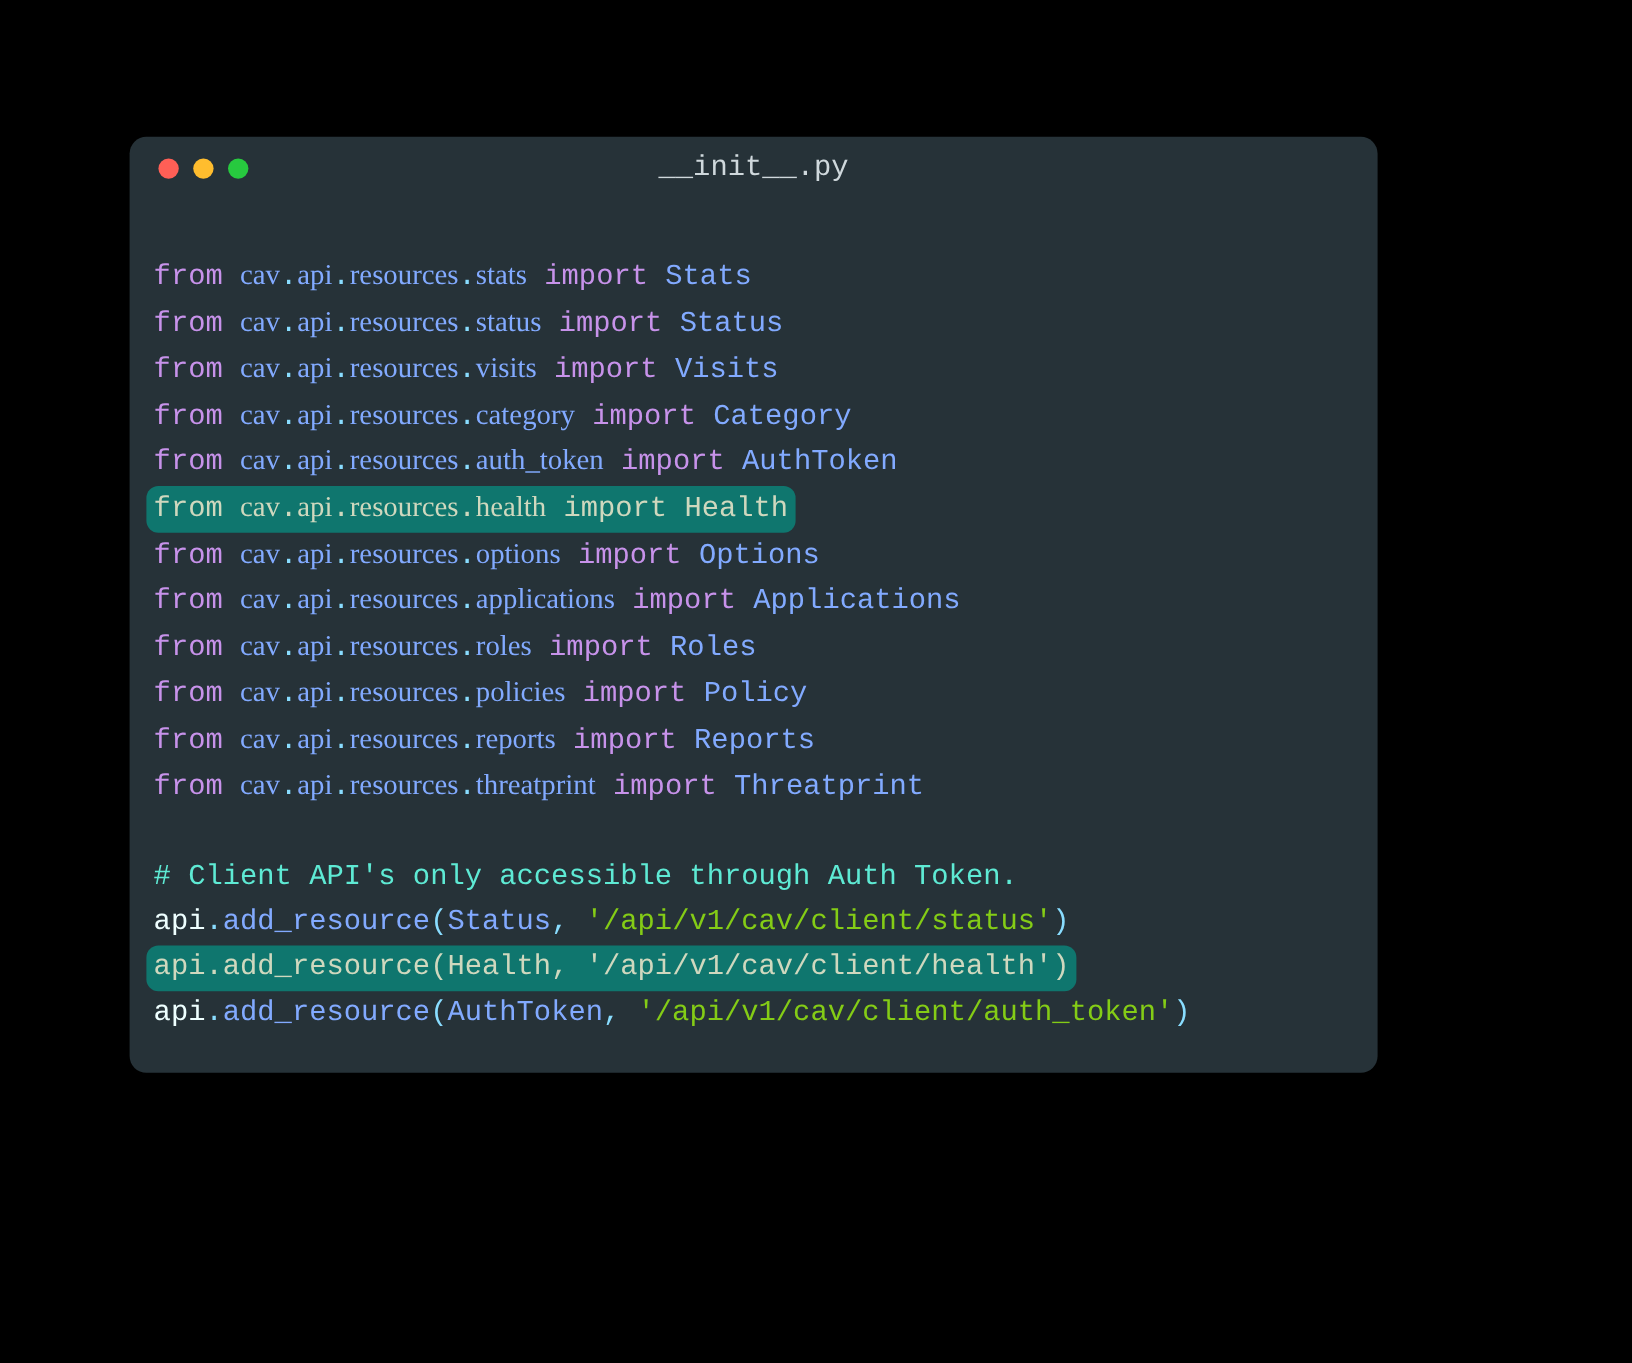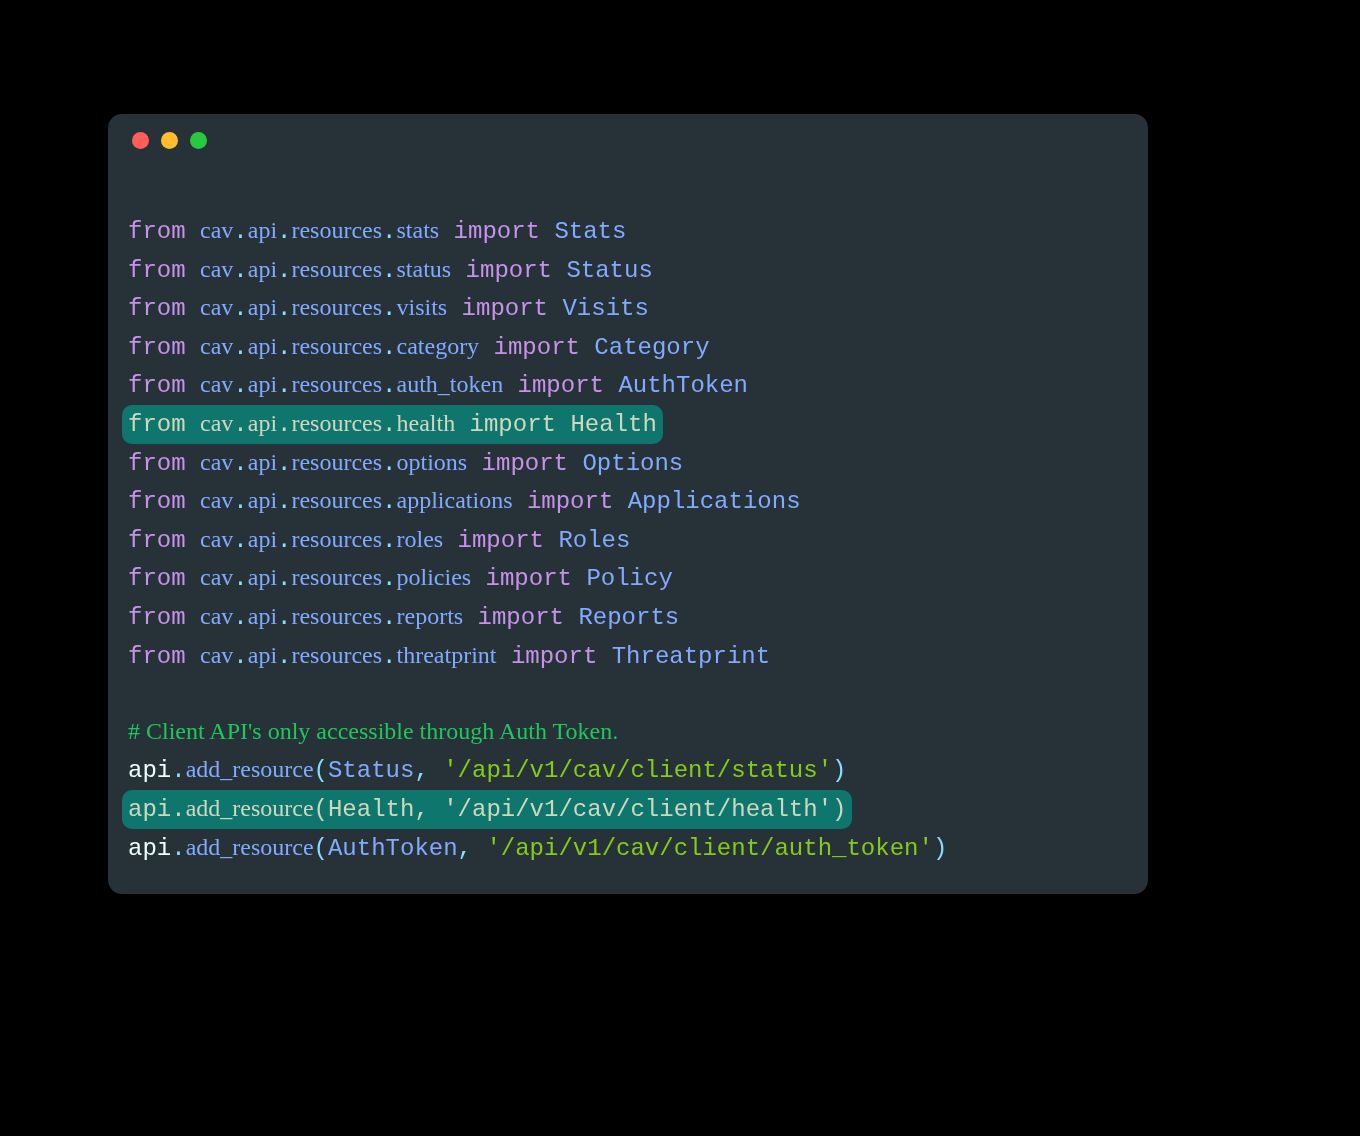--- a/index.html
+++ b/index.html
@@ -56,24 +56,24 @@
     line-height: 37.6px;
     white-space: pre;
   }
   .line {
     display: block;
   }
   .kw   { color: #c792ea; }  
   .mod  { color: #82aaff; font-family: Liberation Serif, serif; }  
   .dot  { color: #89ddff; }  
   .id   { color: #82aaff; }  
-  .func { color: #82aaff; font-family: Liberation Serif, serif; }  
+  .func { color: #82aaff; }  
   .obj  { color: #eeffff; }  
   .str  { color: #84cc16; }  
-  .cmt  { color: #22c55e; font-family: Liberation Serif, serif; }  
+  .cmt  { color: #5eead4; }  
   .plain{ color: #eeffff; }
   .blank { height: 37.6px; }
   .hl {
     background: #0f766e;
     border-radius: 10px;
     padding: 0 6px;
     margin-left: -6px;
     display: inline-block;
   }
   .hl .kw, .hl .mod, .hl .dot, .hl .id, .hl .func, .hl .obj, .hl .str {
@@ -83,16 +83,17 @@
 </head>
 <body>
 
 <div class="window">
   <div class="titlebar">
     <div class="traffic-lights">
       <div class="light red"></div>
       <div class="light yellow"></div>
       <div class="light green"></div>
     </div>
+    <div class="title">__init__.py</div>
   </div>
 
   <div class="code" id="code"><span class="line"><span class="kw">from</span><span class="plain"> </span><span class="mod">cav</span><span class="dot">.</span><span class="mod">api</span><span class="dot">.</span><span class="mod">resources</span><span class="dot">.</span><span class="mod">stats</span><span class="plain"> </span><span class="kw">import</span><span class="plain"> </span><span class="id">Stats</span></span><span class="line"><span class="kw">from</span><span class="plain"> </span><span class="mod">cav</span><span class="dot">.</span><span class="mod">api</span><span class="dot">.</span><span class="mod">resources</span><span class="dot">.</span><span class="mod">status</span><span class="plain"> </span><span class="kw">import</span><span class="plain"> </span><span class="id">Status</span></span><span class="line"><span class="kw">from</span><span class="plain"> </span><span class="mod">cav</span><span class="dot">.</span><span class="mod">api</span><span class="dot">.</span><span class="mod">resources</span><span class="dot">.</span><span class="mod">visits</span><span class="plain"> </span><span class="kw">import</span><span class="plain"> </span><span class="id">Visits</span></span><span class="line"><span class="kw">from</span><span class="plain"> </span><span class="mod">cav</span><span class="dot">.</span><span class="mod">api</span><span class="dot">.</span><span class="mod">resources</span><span class="dot">.</span><span class="mod">category</span><span class="plain"> </span><span class="kw">import</span><span class="plain"> </span><span class="id">Category</span></span><span class="line"><span class="kw">from</span><span class="plain"> </span><span class="mod">cav</span><span class="dot">.</span><span class="mod">api</span><span class="dot">.</span><span class="mod">resources</span><span class="dot">.</span><span class="mod">auth_token</span><span class="plain"> </span><span class="kw">import</span><span class="plain"> </span><span class="id">AuthToken</span></span><span class="line"><span class="hl"><span class="kw">from</span><span class="plain"> </span><span class="mod">cav</span><span class="dot">.</span><span class="mod">api</span><span class="dot">.</span><span class="mod">resources</span><span class="dot">.</span><span class="mod">health</span><span class="plain"> </span><span class="kw">import</span><span class="plain"> </span><span class="id">Health</span></span></span><span class="line"><span class="kw">from</span><span class="plain"> </span><span class="mod">cav</span><span class="dot">.</span><span class="mod">api</span><span class="dot">.</span><span class="mod">resources</span><span class="dot">.</span><span class="mod">options</span><span class="plain"> </span><span class="kw">import</span><span class="plain"> </span><span class="id">Options</span></span><span class="line"><span class="kw">from</span><span class="plain"> </span><span class="mod">cav</span><span class="dot">.</span><span class="mod">api</span><span class="dot">.</span><span class="mod">resources</span><span class="dot">.</span><span class="mod">applications</span><span class="plain"> </span><span class="kw">import</span><span class="plain"> </span><span class="id">Applications</span></span><span class="line"><span class="kw">from</span><span class="plain"> </span><span class="mod">cav</span><span class="dot">.</span><span class="mod">api</span><span class="dot">.</span><span class="mod">resources</span><span class="dot">.</span><span class="mod">roles</span><span class="plain"> </span><span class="kw">import</span><span class="plain"> </span><span class="id">Roles</span></span><span class="line"><span class="kw">from</span><span class="plain"> </span><span class="mod">cav</span><span class="dot">.</span><span class="mod">api</span><span class="dot">.</span><span class="mod">resources</span><span class="dot">.</span><span class="mod">policies</span><span class="plain"> </span><span class="kw">import</span><span class="plain"> </span><span class="id">Policy</span></span><span class="line"><span class="kw">from</span><span class="plain"> </span><span class="mod">cav</span><span class="dot">.</span><span class="mod">api</span><span class="dot">.</span><span class="mod">resources</span><span class="dot">.</span><span class="mod">reports</span><span class="plain"> </span><span class="kw">import</span><span class="plain"> </span><span class="id">Reports</span></span><span class="line"><span class="kw">from</span><span class="plain"> </span><span class="mod">cav</span><span class="dot">.</span><span class="mod">api</span><span class="dot">.</span><span class="mod">resources</span><span class="dot">.</span><span class="mod">threatprint</span><span class="plain"> </span><span class="kw">import</span><span class="plain"> </span><span class="id">Threatprint</span></span><div class="blank"></div><span class="line"><span class="cmt"># Client API's only accessible through Auth Token.</span></span><span class="line"><span class="obj">api</span><span class="dot">.</span><span class="func">add_resource</span><span class="dot">(</span><span class="id">Status</span><span class="dot">, </span><span class="str">'/api/v1/cav/client/status'</span><span class="dot">)</span></span><span class="line"><span class="hl"><span class="obj">api</span><span class="dot">.</span><span class="func">add_resource</span><span class="dot">(</span><span class="id">Health</span><span class="dot">, </span><span class="str">'/api/v1/cav/client/health'</span><span class="dot">)</span></span></span><span class="line"><span class="obj">api</span><span class="dot">.</span><span class="func">add_resource</span><span class="dot">(</span><span class="id">AuthToken</span><span class="dot">, </span><span class="str">'/api/v1/cav/client/auth_token'</span><span class="dot">)</span></span></div>
 </div>
 
 </body></html>

